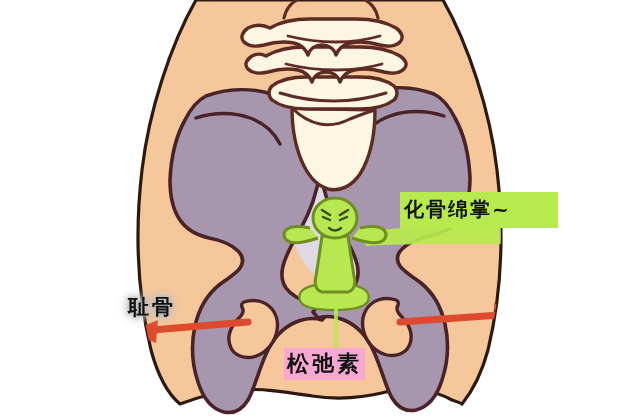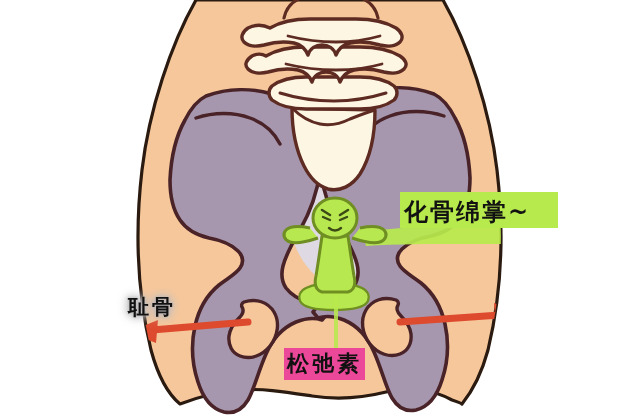--- a/index.html
+++ b/index.html
@@ -43,27 +43,27 @@
       0 0 10px #c2bfc1,
       0 0 14px #cfcccd,
       0 0 3px #aaa7a9;
     margin-top: 35px;
   }
   #label-relaxin {
     left: 284px;
     top: 348px;
     font-size: 22px;
     padding: 1px 3px;
-    background: #ec4899;
+    background: #f9a8d4;
     color: #111111;
   }
   #label-hardpalm {
     left: 404px;
     top: 196px;
-    font-size: 24px;
+    font-size: 20px;
     color: #121212;
     letter-spacing: 2px;
   }
 </style>
 </head>
 <body>
 
 <div id="stage">
 
   <svg id="art" viewBox="0 0 640 417" xmlns="http://www.w3.org/2000/svg">

